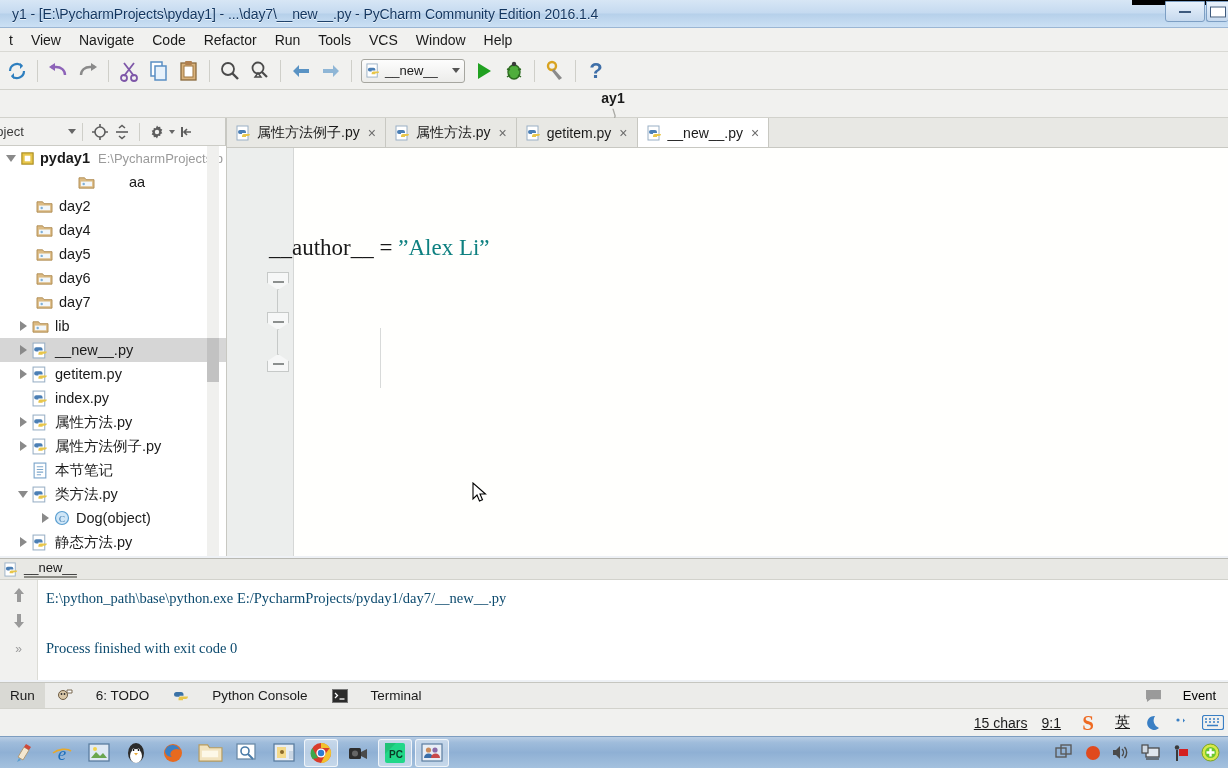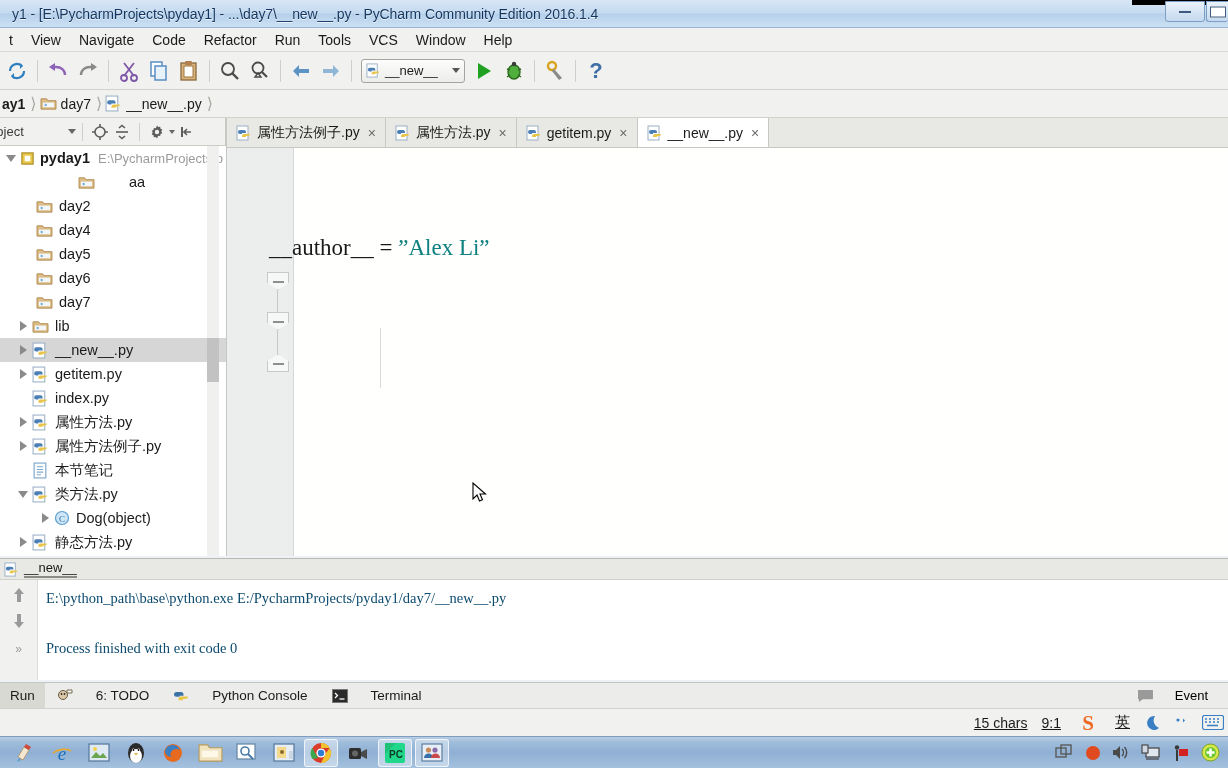--- a/index.html
+++ b/index.html
@@ -72,21 +72,21 @@
     background: linear-gradient(to bottom,#fdfdfd,#ececea);
     padding: 0 4px; margin: 0 4px; gap:4px;
   }
   .runcfg-label { font-size:13px; color:#1a1a1a; flex:1; }
   .runcfg-arrow { width:0;height:0;border-left:4px solid transparent;border-right:4px solid transparent;border-top:5px solid #555; }
 
   
   .breadcrumb {
     position:absolute; left:0; top:90px; width:1228px; height:28px;
     background:#f1f1ef; border-bottom:1px solid #d2d2cc;
-    display:flex; align-items:center;
+    display:flex; align-items:center;flex-direction:column;
   }
   .crumb { display:flex; align-items:center; gap:4px; padding:0 4px 0 2px; font-size:14px; color:#1a1a1a; }
   .crumb.bold { font-weight:bold; }
   .crumb-sep { color:#a9a9a4; font-size:16px; margin:0 1px; }
 
   
   .proj-header {
     position:absolute; left:0; top:118px; width:226px; height:28px;
     background:#f1f1ef; border-bottom:1px solid #ccccc6;
     display:flex; align-items:center;
@@ -189,21 +189,21 @@
   .toolwin-bar {
     position:absolute; left:0; top:682px; width:1228px; height:26px;
     background:#ececeA; border-top:1px solid #c6c6c0;
     display:flex; align-items:center;
   }
   .tw-run {
     height:26px; display:flex; align-items:center; padding:0 10px;
     background:#d9d9d4; font-size:13.5px; color:#1a1a1a;
   }
   .tw-btn { display:flex; align-items:center; gap:23px; padding:0 12px; font-size:13.5px; color:#1a1a1a; }
-  .tw-right { margin-left:auto; display:flex; align-items:center; gap:21px; padding-right:20px; }
+  .tw-right { margin-left:auto; display:flex; align-items:center; gap:21px; padding-right:12px; }
 
   
   .statusbar {
     position:absolute; left:0; top:708px; width:1228px; height:28px;
     background:#f1f1ef; border-top:1px solid #d2d2cc;
     display:flex; align-items:center; justify-content:flex-end; gap:14px;
     padding-right:4px; font-size:14px; color:#1a1a1a;text-decoration:underline;
   }
 
   

